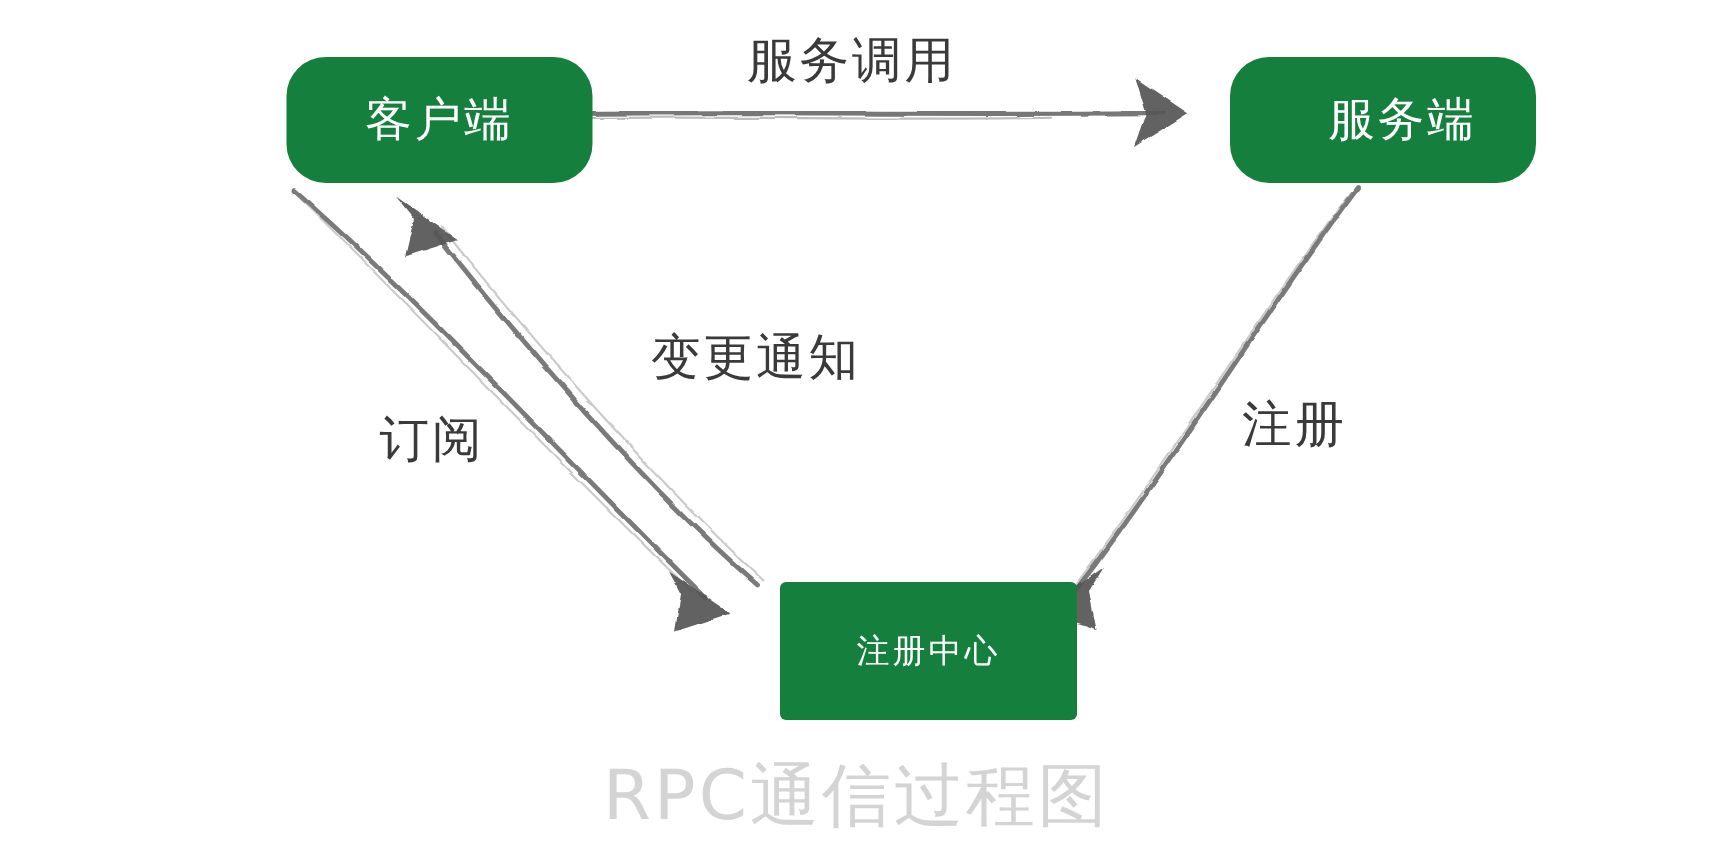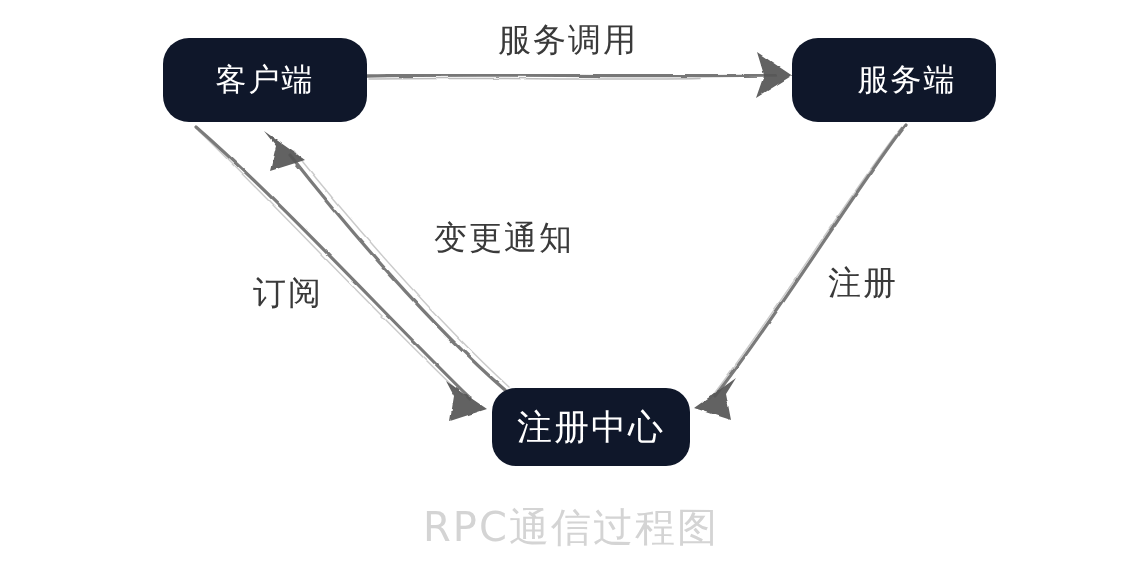--- a/index.html
+++ b/index.html
@@ -22,34 +22,35 @@
     left: 0;
     top: 0;
     width: 1142px;
     height: 566px;
   }
   .node-box {
     position: absolute;
     display: flex;
     align-items: center;
     justify-content: center;
-    background: #0f172a;
+    background: #15803d;
     border-radius: 26px;
     color: #ffffff;
     font-family: Liberation Sans, sans-serif;
     font-size: 31px;
     letter-spacing: 2px;
     font-weight: 400;
     z-index: 3;
     box-sizing: border-box;
     user-select: none;
+    margin-left: 28px;
   }
   #node-client  { left: 163px; top: 38px;  width: 204px; height: 84px; }
   #node-server  { left: 792px; top: 38px;  width: 204px; height: 84px; padding-left: 26px; }
-  #node-registry{ left: 492px; top: 388px; width: 198px; height: 78px; border-radius: 24px; font-size: 35px; }
+  #node-registry{ left: 492px; top: 388px; width: 198px; height: 92px; border-radius: 4px; font-size: 22px; }
 
   .edge-label {
     position: absolute;
     color: #3a3a3a;
     font-family: "DejaVu Sans", sans-serif;
     font-size: 33px;
     letter-spacing: 2px;
     white-space: nowrap;
     z-index: 4;
     user-select: none;
@@ -60,21 +61,21 @@
   #label-register       { left: 828px; top: 261px; }
 
   #caption {
     position: absolute;
     left: 0;
     top: 500px;
     width: 1142px;
     text-align: center;
     color: #d4d4d4;
     font-family: "DejaVu Sans", sans-serif;
-    font-size: 40px;
+    font-size: 46px;
     letter-spacing: 2px;
     z-index: 2;
     user-select: none;
   }
 </style>
 </head>
 <body>
 
 <div id="canvas">
 

